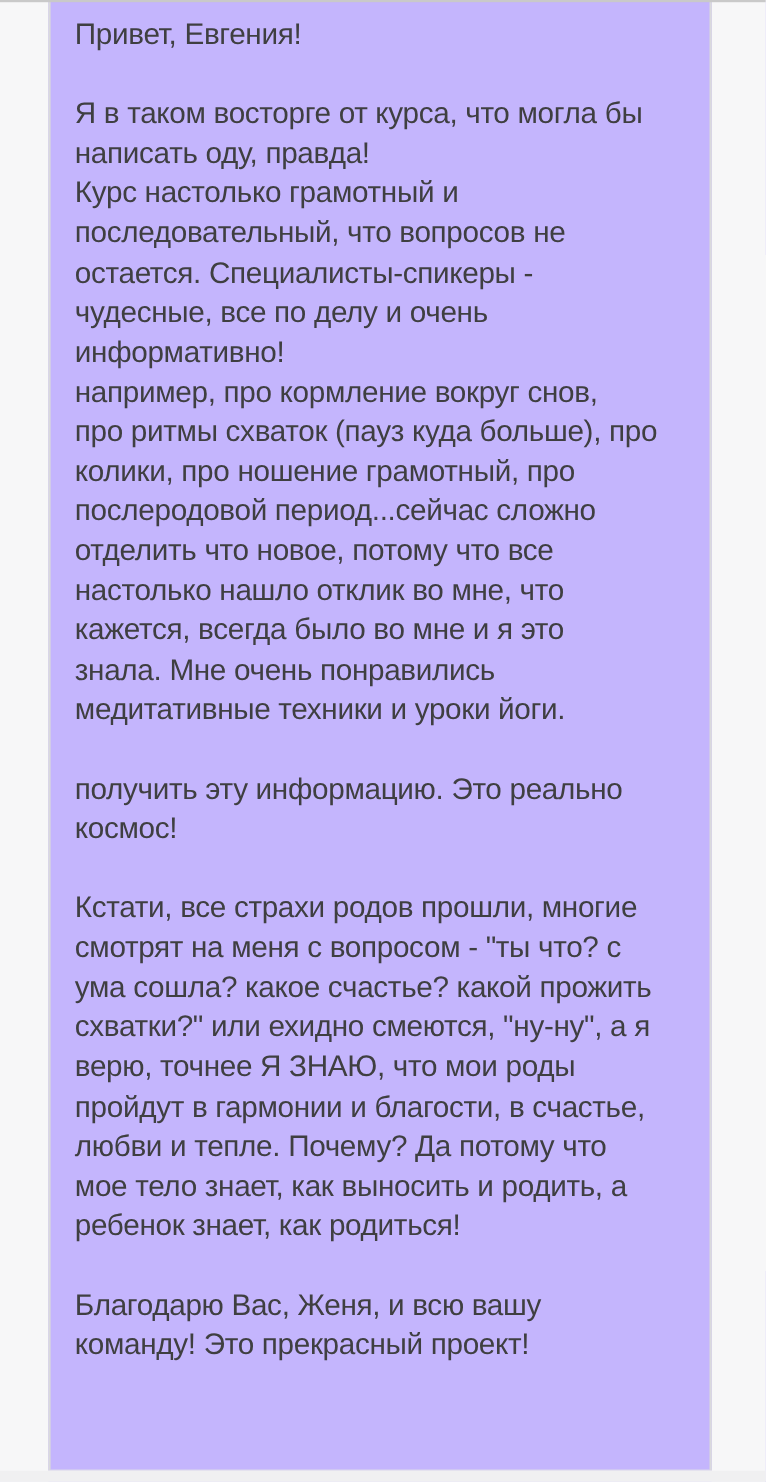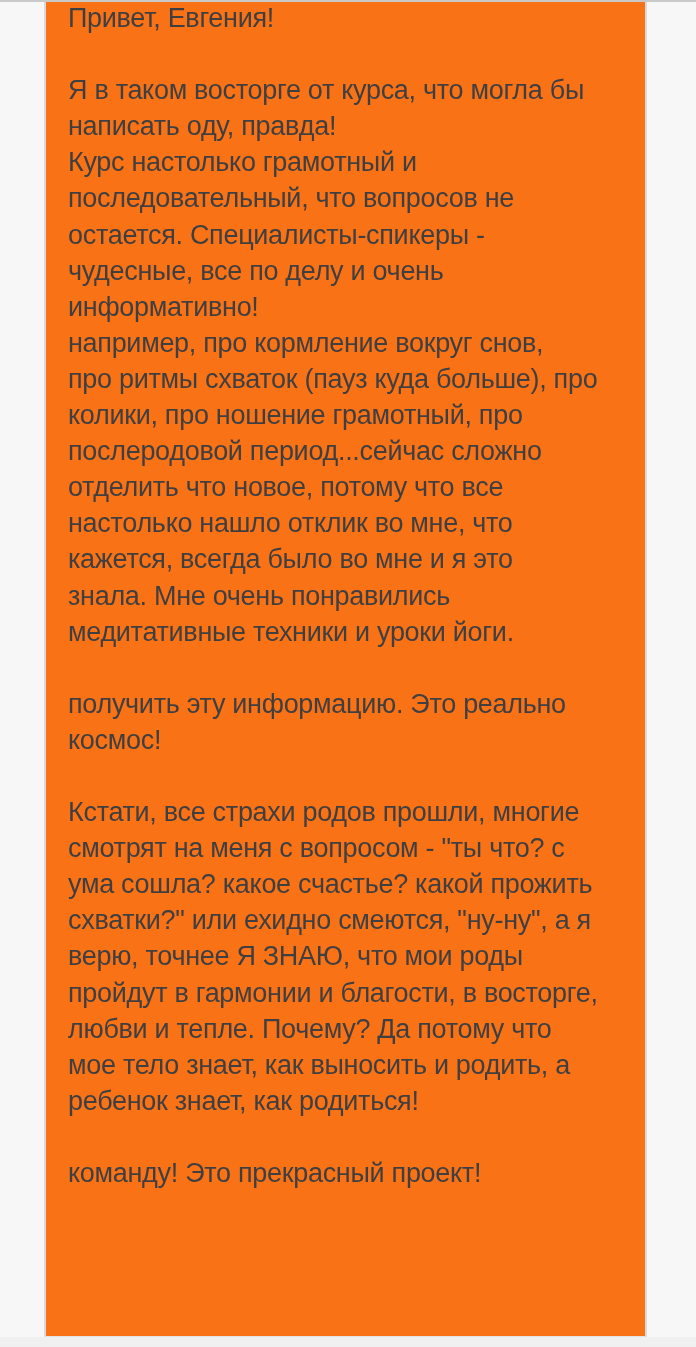--- a/index.html
+++ b/index.html
@@ -35,25 +35,25 @@
     width: 49px;
     height: 1347px;
     background: #f7f7f8;
   }
   .message-card {
     position: absolute;
     left: 44px; top: 0;
     width: 603px;
     height: 1337px;
     box-sizing: border-box;
-    background: #f97316;
+    background: #c4b5fd;
     border-left: 2px solid #dadadc;
     border-right: 2px solid #dadadc;
     border-bottom: 1px solid #e3e3e5;
-    padding: 0 18px 0 22px;
+    padding: 13px 18px 0 22px;
     overflow: hidden;
   }
   .bottom-strip {
     position: absolute;
     left: 0; top: 1337px;
     width: 696px;
     height: 10px;
     background: #f0f0f1;
   }
   .line {
@@ -92,22 +92,23 @@
   <div class="line">медитативные техники и уроки йоги.</div>
   <div class="line"></div>
   <div class="line">получить эту информацию. Это реально</div>
   <div class="line">космос!</div>
   <div class="line"></div>
   <div class="line">Кстати, все страхи родов прошли, многие</div>
   <div class="line">смотрят на меня с вопросом - "ты что? с</div>
   <div class="line">ума сошла? какое счастье? какой прожить</div>
   <div class="line">схватки?" или ехидно смеются, "ну-ну", а я</div>
   <div class="line">верю, точнее Я ЗНАЮ, что мои роды</div>
-  <div class="line">пройдут в гармонии и благости, в восторге,</div>
+  <div class="line">пройдут в гармонии и благости, в счастье,</div>
   <div class="line">любви и тепле. Почему? Да потому что</div>
   <div class="line">мое тело знает, как выносить и родить, а</div>
   <div class="line">ребенок знает, как родиться!</div>
   <div class="line"></div>
+  <div class="line">Благодарю Вас, Женя, и всю вашу</div>
   <div class="line">команду! Это прекрасный проект!</div>
 </div>
 
 <div class="top-strip"></div>
 <div class="bottom-strip"></div>
 
 </body></html>

